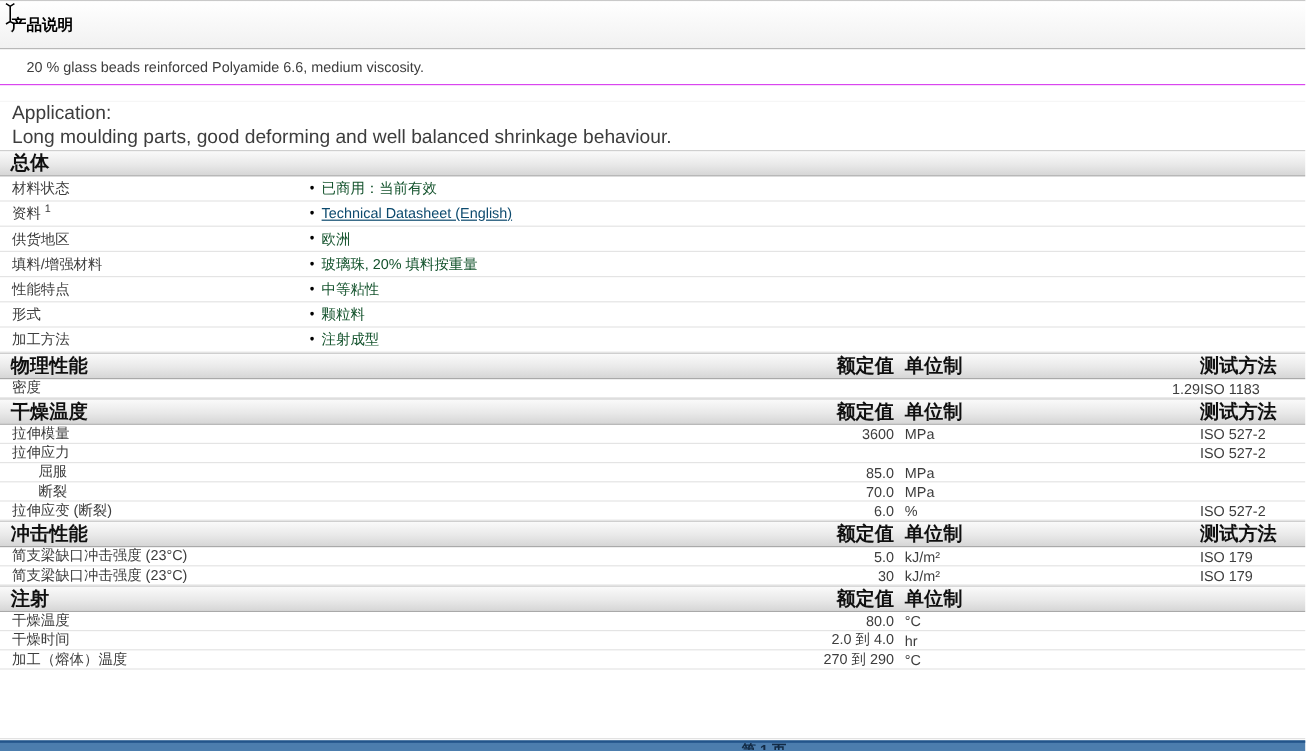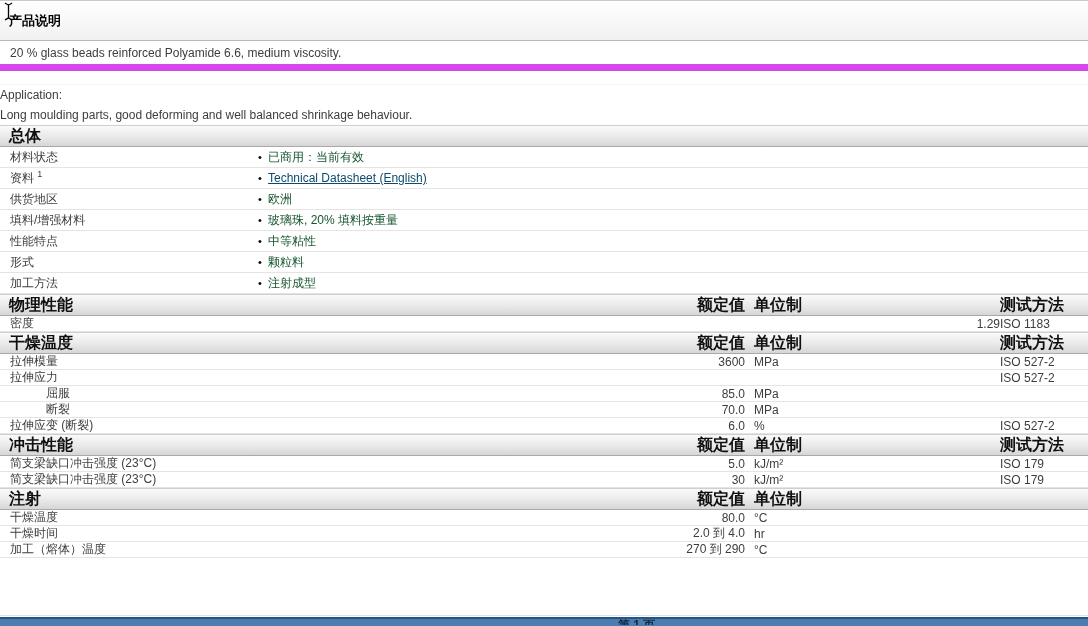--- a/index.html
+++ b/index.html
@@ -2,35 +2,35 @@
 <html><head>
 <meta charset="utf-8">
 <style>
   *{box-sizing:border-box;margin:0;padding:0}
   html,body{width:1088px;height:626px;overflow:hidden}
   body{font-family:"Liberation Sans","DejaVu Sans",sans-serif;background:#fff;color:#3d3d3d}
   .sheet{position:relative;width:1088px;height:626px;overflow:hidden;background:#fff;border-top:1px solid #c9c9c9}
   .page-header{height:40px;display:flex;align-items:center;padding-left:9px;font-size:13px;font-weight:bold;color:#000;
     background:linear-gradient(#ffffff,#f1f1f1);border-bottom:1px solid #b8b8b8;position:relative}
   .cursor-icon{position:absolute;left:1px;top:1px;width:15px;height:19px;pointer-events:none}
-  .desc1{height:30px;display:flex;align-items:center;padding-left:10px;font-size:12px;border-bottom:7px solid #d946ef}
+  .desc1{height:30px;display:flex;align-items:center;padding-left:22px;font-size:12px;border-bottom:1px solid #d946ef}
   .spacer{height:14px;border-bottom:1px solid #f6f6f6}
-  .descline{height:20px;display:flex;align-items:center;font-size:12px}
+  .descline{height:20px;display:flex;align-items:center;padding-left:10px;font-size:16px}
   .sec{height:22px;display:flex;font-size:16px;font-weight:bold;color:#101010;
     background:linear-gradient(#fafafa 0%,#e9e9e9 55%,#d6d6d6 100%);border-top:1px solid #cfcfcf;border-bottom:1px solid #a9a9a9}
   .sec .t{flex:1;padding-left:9px}
   .gen-row{height:21px;display:flex;align-items:center;border-bottom:1px solid #e4e4e4;font-size:12px}
   .gen-label{width:252px;padding-left:10px}
   .gen-label sup{font-size:9px;vertical-align:super}
   .bullet{width:16px;text-align:center;color:#000;font-size:11px}
   .gen-value{color:#14532d}
   a.gen-value{color:#0c4a6e;text-decoration:underline;cursor:pointer}
   .prop-row{height:16px;display:flex;align-items:center;border-bottom:1px solid #e4e4e4;font-size:12px}
   .c-label{flex:1;padding-left:10px}
-  .c-label.ind{padding-left:46px}
+  .c-label.ind{padding-left:32px}
   .c-value{width:115px;text-align:right}
   .c-unit{width:255px;padding-left:9px}
   .c-method{width:88px}
   .sec .c-value,.sec .c-unit,.sec .c-method{font-weight:bold;color:#101010}
   .footer-bar{position:absolute;left:0;right:0;bottom:0;height:9px;background:#4c7dad;border-top:2px solid #23558a}
   .footer-bar::before{content:"";position:absolute;left:0;right:0;top:-4px;height:1px;background:#e2e2e2}
   .footer-clip{position:absolute;left:618px;top:0;height:6px;overflow:hidden;font-size:12px;line-height:13px;color:#122a44;font-weight:bold}
 </style>
 </head>
 <body>

